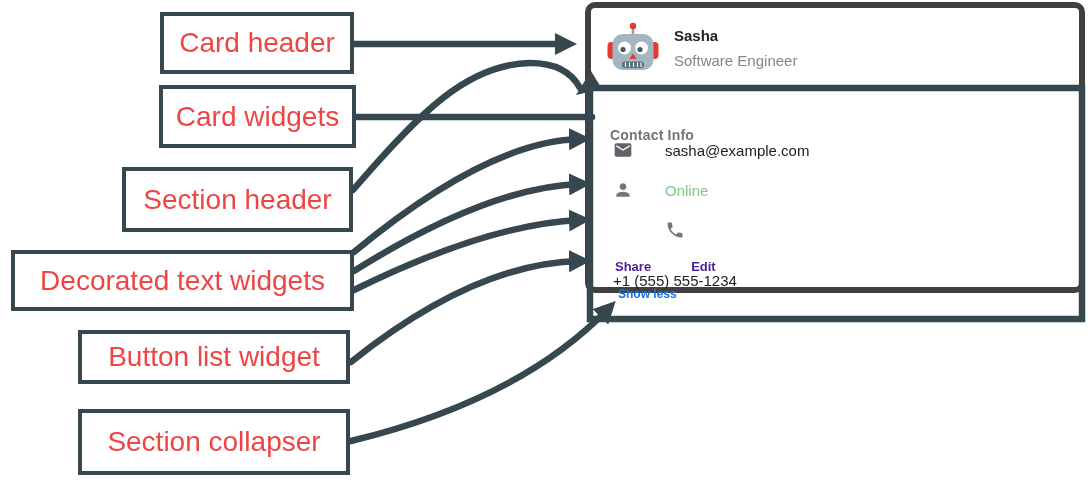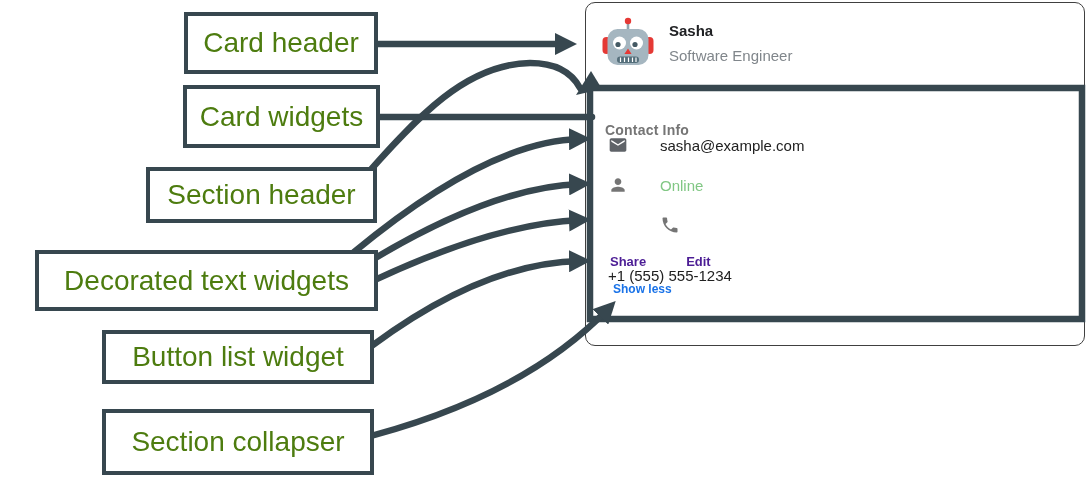--- a/index.html
+++ b/index.html
@@ -3,22 +3,22 @@
 <meta charset="utf-8">
 <style>
   html,body { margin:0; padding:0; background:#fff; }
   .canvas {
     position:relative; width:1090px; height:494px; background:#fff;
     font-family:"Liberation Sans", sans-serif; overflow:hidden;
   }
 
   
   .card {
-    position:absolute; left:585px; top:2px; width:500px; height:344px;
-    background:#fff; border:1px solid #404040; border-radius:10px;
+    position:absolute; left:585px; top:2px; width:500px; height:291px;
+    background:#fff; border:6px solid #404040; border-radius:10px;
     box-sizing:border-box;
   }
   .card-header { position:absolute; left:15px; top:13px; display:flex; align-items:center; gap:14px; }
   .avatar { width:54px; height:54px; flex:0 0 auto; }
   .card-title { font-size:15px; font-weight:700; color:#202124; margin-bottom:8px; }
   .card-subtitle { font-size:15px; color:#80868b; }
 
   .section-title { position:absolute; left:19px; top:99px; font-size:14px; font-weight:700; color:#757575; letter-spacing:.2px;margin-top:20px; }
 
   .row { position:absolute; left:22px; display:flex; align-items:center; gap:32px; }
@@ -31,27 +31,27 @@
 
   .buttons { position:absolute; left:24px; top:251px; display:flex; gap:40px; }
   .text-button { font-size:13px; font-weight:700; color:#4c1d95; cursor:pointer; }
   .show-less { position:absolute; left:27px; top:279px; font-size:12px; font-weight:600; color:#1a73e8; cursor:pointer; }
 
   
   .overlay { position:absolute; left:0; top:0; width:1090px; height:494px; pointer-events:none; z-index:5; }
 
   .lbl {
     position:absolute; box-sizing:border-box; background:#fff;
-    border:4px solid #37474f; color:#4d7c0f;
+    border:4px solid #37474f; color:#ef4444;
     display:flex; align-items:center; justify-content:center;
-    font-size:28px; z-index:6; white-space:nowrap;margin-left:24px;
+    font-size:28px; z-index:6; white-space:nowrap;
   }
   .lbl-card-header    { left:160px; top:12px;  width:194px; height:62px; }
   .lbl-card-section   { left:159px; top:85px;  width:197px; height:63px; }
-  .lbl-section-header { left:122px; top:167px; width:231px; height:56px; }
+  .lbl-section-header { left:122px; top:167px; width:231px; height:65px; }
   .lbl-decorated      { left:11px;  top:250px; width:343px; height:61px; }
   .lbl-button-list    { left:78px;  top:330px; width:272px; height:54px; }
   .lbl-collapser      { left:78px;  top:409px; width:272px; height:66px; }
 </style>
 </head>
 <body>
 
 <div class="canvas">
 
   <div class="card">

